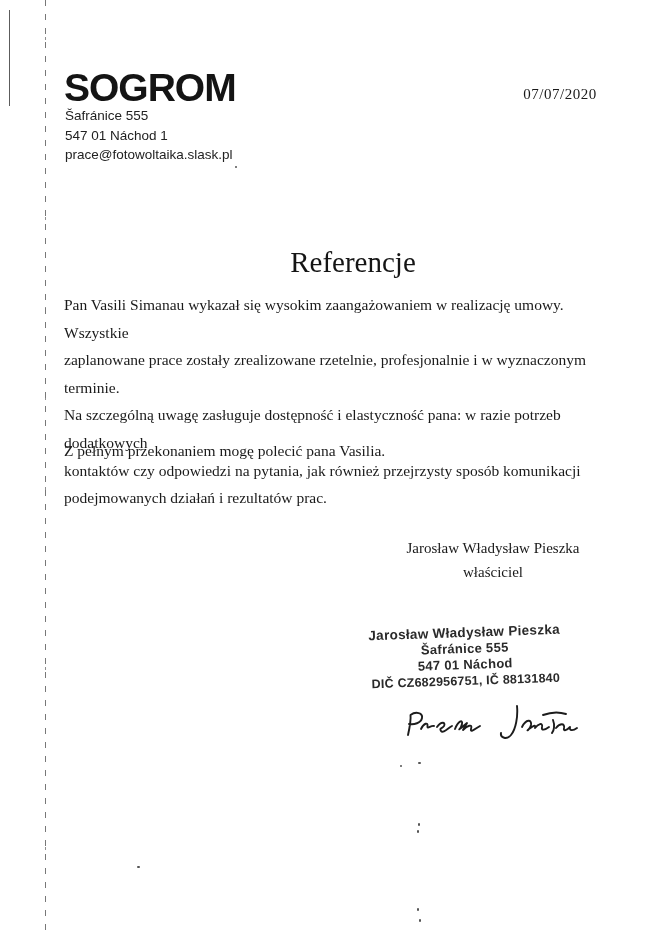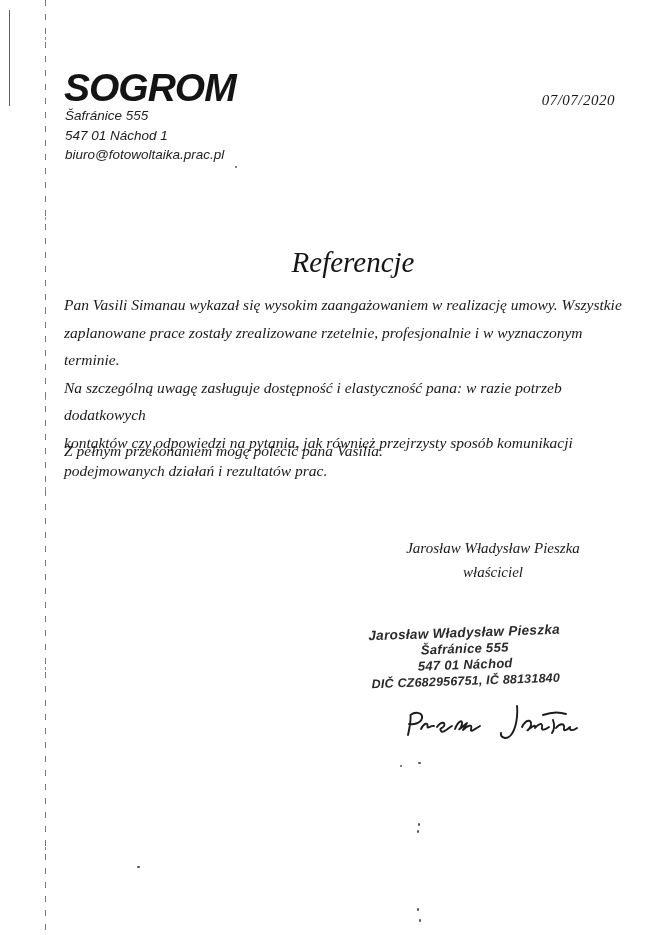--- a/index.html
+++ b/index.html
@@ -3,21 +3,20 @@
 <meta charset="utf-8">
 <style>
   html,body{margin:0;padding:0;background:#e8e8e8;}
   .page{
     position:relative;
     width:660px;height:935px;
     background:#ffffff;
     overflow:hidden;
     font-family:"Liberation Serif", serif;
     color:#1b1b1b;
-    font-style:italic;
   }
   
   .scan-line-solid{
     position:absolute;left:9px;top:10px;width:1px;height:96px;
     background:#3f3f3f;opacity:.85;
   }
   .scan-line-dashed{
     position:absolute;left:45px;top:0;width:1px;height:935px;
     background:repeating-linear-gradient(180deg,#4c4c4c 0px,#4c4c4c 6px,transparent 6px,transparent 14px),
                repeating-linear-gradient(180deg,transparent 0px,transparent 37px,#6a6a6a 37px,#6a6a6a 40px,transparent 40px,transparent 90px);
@@ -25,21 +24,21 @@
   }
   .speck{position:absolute;background:#555;border-radius:1px;}
 
   
   .logo{
     position:absolute;left:64px;top:66px;
     font-family:"Liberation Sans", sans-serif;
     font-weight:900;font-size:39px;letter-spacing:-1px;color:#141414;
   }
   .letter-date{
-    position:absolute;left:505px;top:92px;width:110px;text-align:right;
+    position:absolute;left:505px;top:86px;width:110px;text-align:center;
     font-size:15px;letter-spacing:.5px;color:#1a1a1a;
   }
   .address{
     position:absolute;left:65px;top:106px;
     font-family:"Liberation Sans", sans-serif;
     font-size:13.5px;line-height:19.5px;color:#222;
   }
 
   
   .letter-title{
@@ -86,21 +85,21 @@
 
   <div class="scan-line-solid"></div>
   <div class="scan-line-dashed"></div>
 
   <div class="logo">SOGROM</div>
   <div class="letter-date">07/07/2020</div>
 
   <div class="address">
     <div>Šafránice 555</div>
     <div>547 01 Náchod 1</div>
-    <div>biuro@fotowoltaika.prac.pl</div>
+    <div>prace@fotowoltaika.slask.pl</div>
   </div>
 
   <h1 class="letter-title">Referencje</h1>
 
   <p class="body-par par-1">Pan Vasili Simanau wykazał się wysokim zaangażowaniem w realizację umowy. Wszystkie
 zaplanowane prace zostały zrealizowane rzetelnie, profesjonalnie i w wyznaczonym terminie.
 Na szczególną uwagę zasługuje dostępność i elastyczność pana: w razie potrzeb dodatkowych
 kontaktów czy odpowiedzi na pytania, jak również przejrzysty sposób komunikacji
 podejmowanych działań i rezultatów prac.</p>
   <p class="body-par par-2">Z pełnym przekonaniem mogę polecić pana Vasilia.</p>

